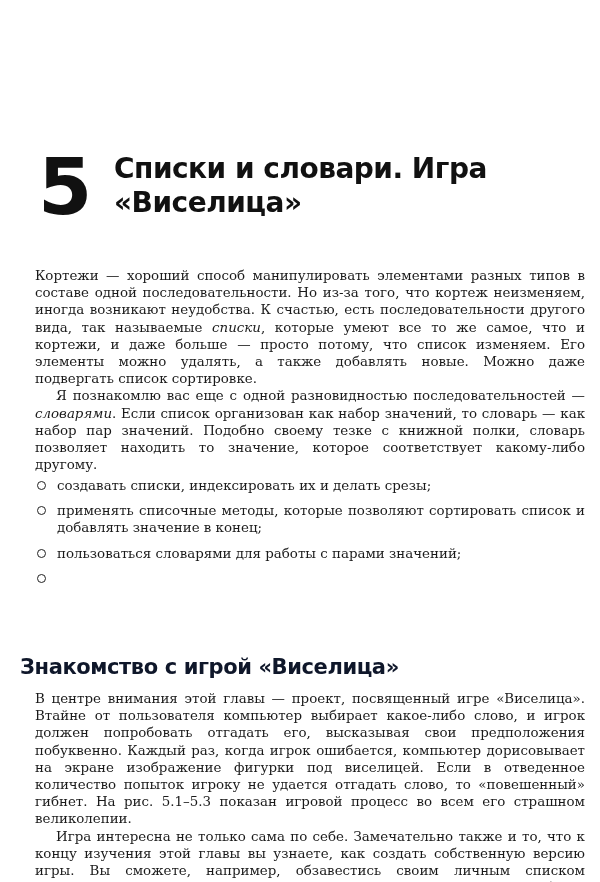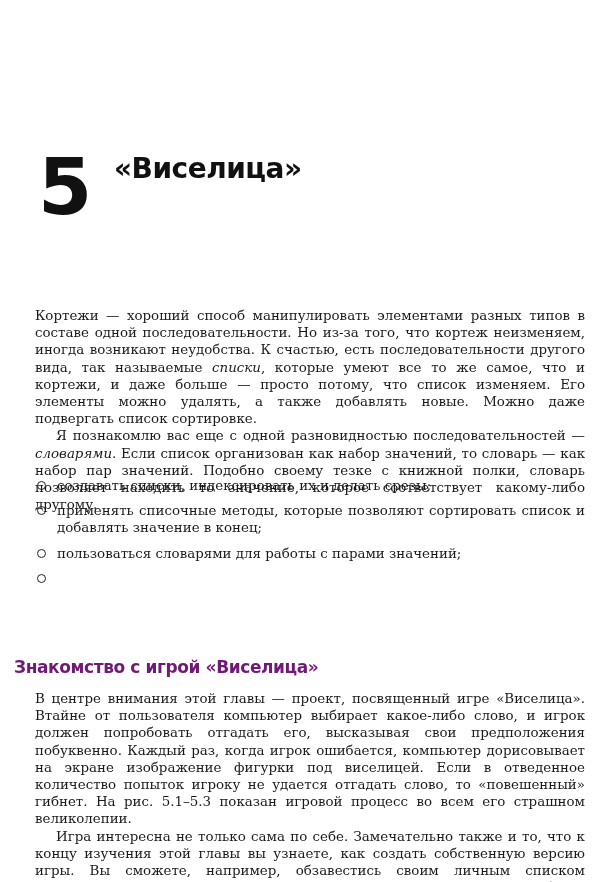--- a/index.html
+++ b/index.html
@@ -3,34 +3,35 @@
 <meta charset="utf-8">
 <style>
   html, body { margin:0; padding:0; background:#ffffff; }
   body { width:600px; height:882px; position:relative; overflow:hidden; color:#111; }
   .chapter-head { position:absolute; left:38px; top:150px; display:flex; align-items:flex-start; }
   .chapter-num { font-family:"DejaVu Sans", sans-serif; font-weight:bold; font-size:78px; line-height:78px; width:76px; color:#111; letter-spacing:-2px; margin-top:-2px; }
   .chapter-title { font-family:"DejaVu Sans", sans-serif; font-weight:bold; font-size:28px; line-height:34px; margin-left:0px; margin-top:2px; color:#111; letter-spacing:-0.5px; }
   .body-text { font-family:"DejaVu Serif", serif; font-size:13.4px; line-height:17.2px; text-align:justify; color:#1a1a1a; }
   p { margin:0; }
   .indent { text-indent:21px; }
-  #intro { position:absolute; left:35px; top:267px; width:550px;margin-top:40px; }
+  #intro { position:absolute; left:35px; top:267px; width:550px; }
   em { font-style:italic; }
   ul.objectives { position:absolute; left:35px; top:469px; width:550px; list-style:none; margin:0; padding:0; }
   ul.objectives li { position:relative; padding-left:22px; margin-bottom:5px;margin-top:8px; }
   ul.objectives li .bullet { position:absolute; left:2px; top:4px; width:7px; height:7px; border:1.6px solid #222; border-radius:50%; }
-  .section-title { position:absolute; left:14px; top:654px; font-family:"DejaVu Sans", sans-serif; font-weight:bold; font-size:17px; line-height:26px; color:#701a75; letter-spacing:-0.4px; }
+  .section-title { position:absolute; left:20px; top:654px; font-family:"DejaVu Sans", sans-serif; font-weight:bold; font-size:21px; line-height:26px; color:#0f172a; letter-spacing:-0.4px; }
   #section-body { position:absolute; left:35px; top:690px; width:550px; }
 </style>
 </head>
 <body>
 
 <div class="chapter-head">
   <div class="chapter-num">5</div>
   <div class="chapter-title">
+    <div>Списки и словари. Игра</div>
     <div>«Виселица»</div>
   </div>
 </div>
 
 <div id="intro" class="body-text">
   <p><span>Кортежи — хороший способ манипулировать элементами разных типов в составе одной последовательности. Но из-за того, что кортеж неизменяем, иногда возникают неудобства. К счастью, есть последовательности другого вида, так называемые </span><em>списки</em><span>, которые умеют все то же самое, что и кортежи, и даже больше — просто потому, что список изменяем. Его элементы можно удалять, а также добавлять новые. Можно даже подвергать список сортировке.</span></p>
   <p class="indent"><span>Я познакомлю вас еще с одной разновидностью последовательностей — </span><em>словарями</em><span>. Если список организован как набор значений, то словарь — как набор пар значений. Подобно своему тезке с книжной полки, словарь позволяет находить то значение, которое соответствует какому-либо другому.</span></p>
 </div>
 
 <ul class="objectives body-text">

